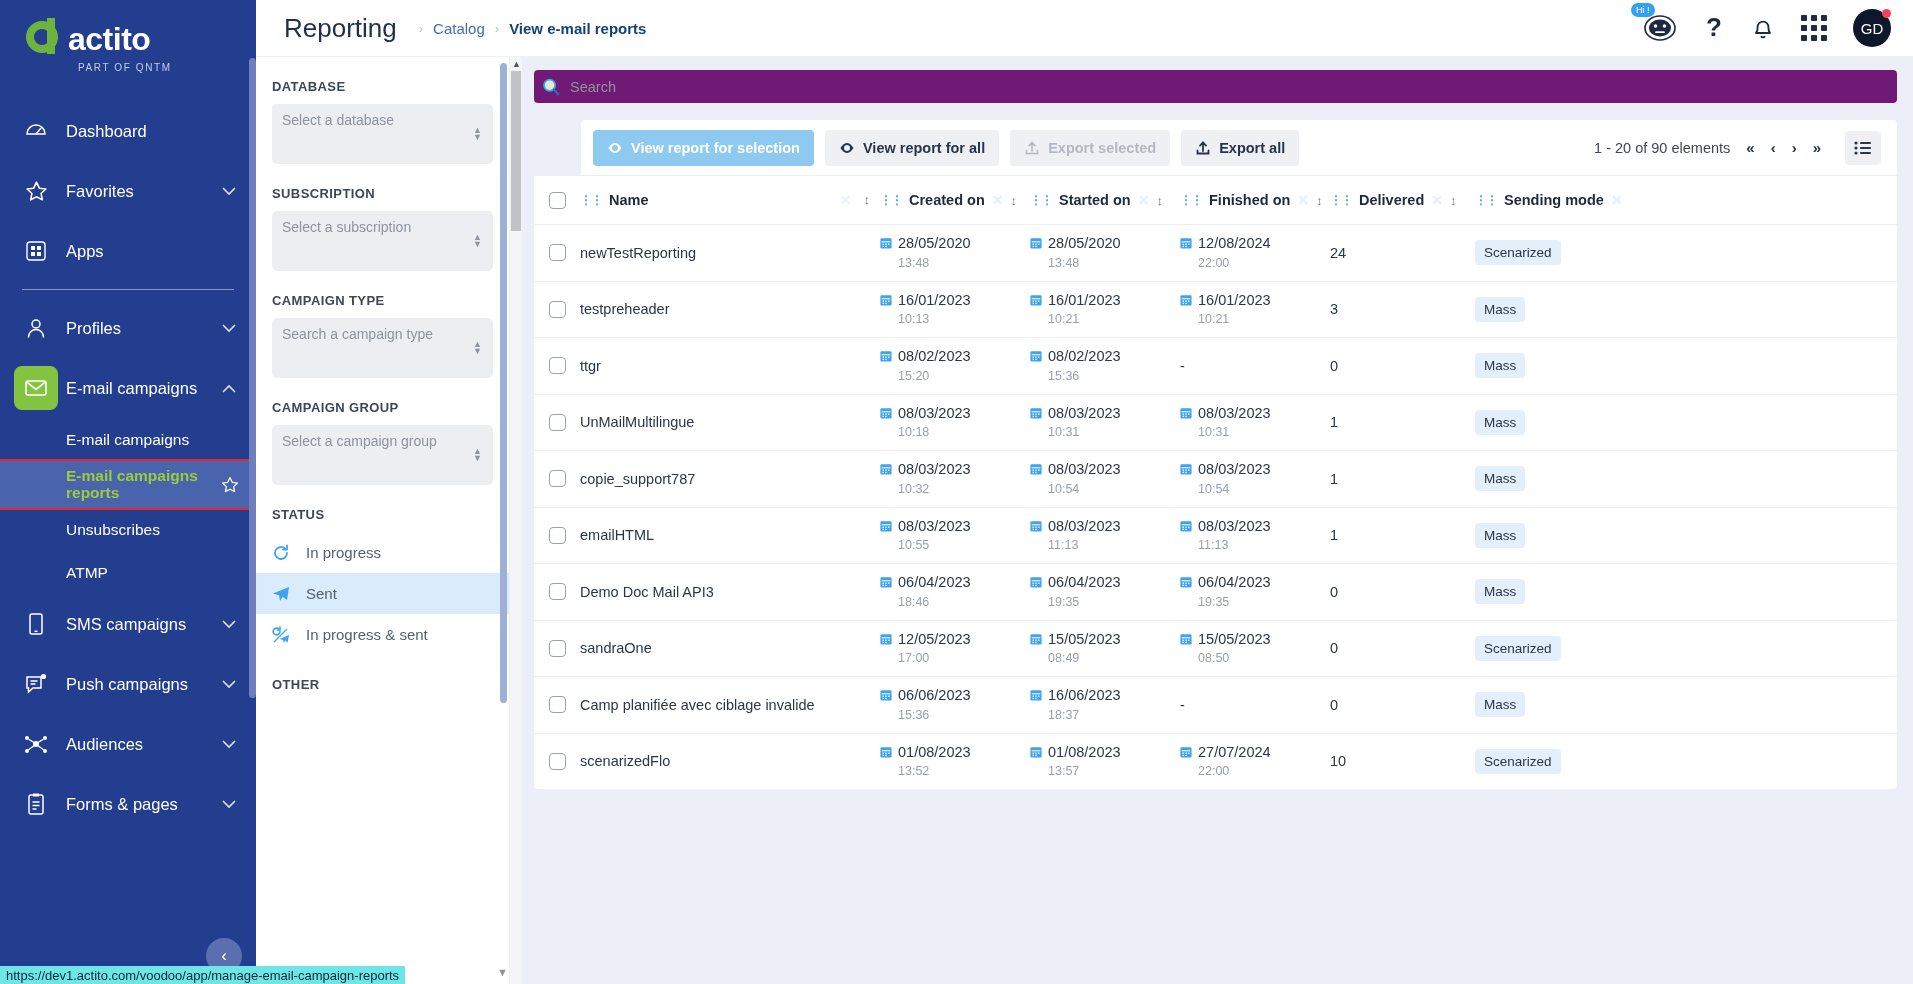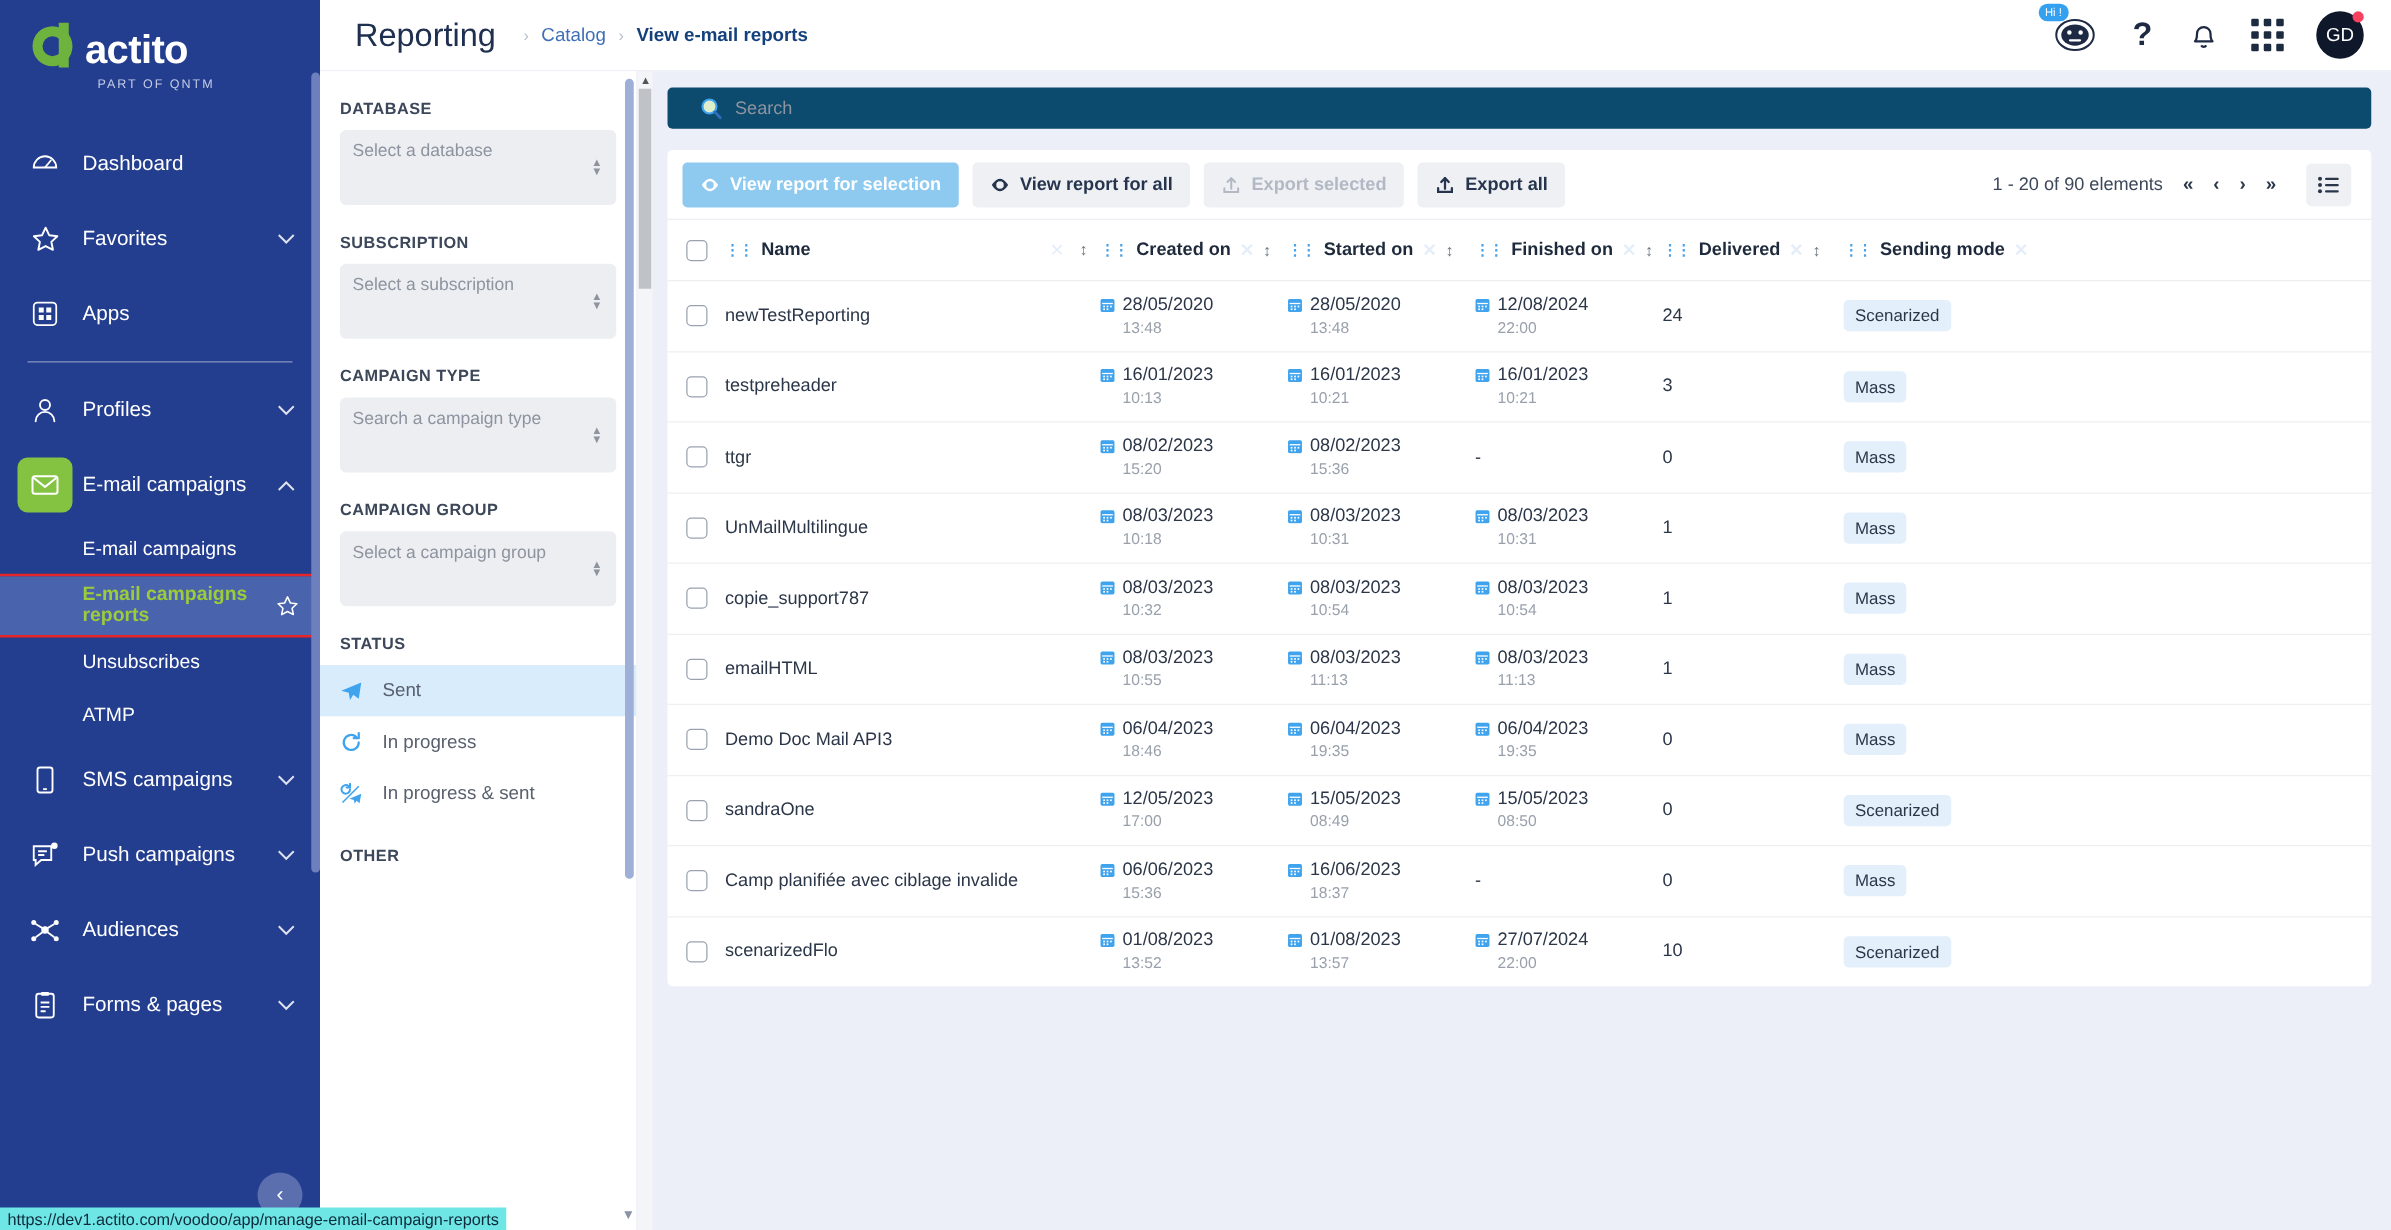--- a/index.html
+++ b/index.html
@@ -144,27 +144,27 @@
   }
   .main-scrollbar {
     position: absolute; left: 0; top: 0; width: 12px; bottom: 0;
     background: #f4f5f8;
   }
   .main-scrollbar .thumb { position:absolute; top:14px; left:1px; width:10px; height: 160px; background:#bfc2c7; }
   .main-scrollbar .up { position:absolute; top:2px; left:2px; font-size:9px; color:#555;}
   .main-inner { position: absolute; left: 12px; right: 0; top: 0; bottom: 0; padding: 13px 16px 0 12px; }
 
   .search-bar {
-    background: #0c4a6e; border-radius: 4px; height: 33px;
-    display: flex; align-items: center; gap: 10px; padding: 0 26px;
+    background: #701a75; border-radius: 4px; height: 33px;
+    display: flex; align-items: center; gap: 10px; padding: 0 8px;
     font-size: 14.5px; color: #8d949f; margin-bottom: 17px; cursor: text;
   }
   .toolbar {
     background: #fff; border-radius: 4px 4px 0 0; height: 55px;
-    display: flex; align-items: center; padding: 0 12px; gap: 11px;
+    display: flex; align-items: center; padding: 0 12px; gap: 11px; margin-left: 47px;
   }
   .btn {
     height: 36px; border-radius: 4px; display: flex; align-items: center;
     gap: 8px; padding: 0 14px; font-size: 14.5px; font-weight: bold;
     cursor: pointer; white-space: nowrap;
   }
   .btn.primary { background: #8ecaf0; color: #fff; }
   .btn.sec { background: #eef0f4; color: #26354d; }
   .btn.disabled { background: #eef0f4; color: #b3b9c4; cursor: default; }
   .pager { margin-left: auto; display: flex; align-items: center; gap: 16px; padding-right: 4px; }
@@ -482,36 +482,36 @@
   <div class="f-group">
     <div class="f-label">CAMPAIGN GROUP</div>
     <div class="f-select">
       <span>Select a campaign group</span>
       <span class="sel-arrows">▲<br>▼</span>
     </div>
   </div>
 
   <div class="f-group">
     <div class="f-label">STATUS</div>
+    <div class="status-item">
+      <span>
+        <svg width="18" height="18" viewBox="0 0 18 18" fill="none" stroke="#3fa3ee" stroke-width="1.8">
+          <path d="M15 9a6 6 0 1 1-2-4.5" stroke-linecap="round"></path>
+            <path d="M15 1.5v4h-4" stroke-linecap="round" stroke-linejoin="round"></path>
+        </svg>
+      </span>
+      <span>In progress</span>
+    </div>
     <div class="status-item active">
       <span>
         <svg width="18" height="18" viewBox="0 0 18 18" fill="#3fa3ee">
             <path d="M17 2L1 8.6l6 1.6 1 5.8 2.6-4.2L15 15z"></path>
           </svg>
       </span>
       <span>Sent</span>
-    </div>
-    <div class="status-item">
-      <span>
-        <svg width="18" height="18" viewBox="0 0 18 18" fill="none" stroke="#3fa3ee" stroke-width="1.8">
-          <path d="M15 9a6 6 0 1 1-2-4.5" stroke-linecap="round"></path>
-            <path d="M15 1.5v4h-4" stroke-linecap="round" stroke-linejoin="round"></path>
-        </svg>
-      </span>
-      <span>In progress</span>
     </div>
     <div class="status-item">
       <span>
         <svg width="18" height="18" viewBox="0 0 18 18" fill="none">
           <path d="M8 5.5a3.4 3.4 0 1 1-1.2-2.6" stroke="#3fa3ee" stroke-width="1.6" stroke-linecap="round"></path>
           <path d="M8 1v3H5.3" stroke="#3fa3ee" stroke-width="1.6" stroke-linecap="round"></path>
           <path d="M17 9L7.5 13l3.6 1 .6 3 1.5-2.4 2.4 2z" fill="#3fa3ee"></path>
           <path d="M2 16L15 3" stroke="#3fa3ee" stroke-width="1.3"></path>
         </svg>
       </span>

